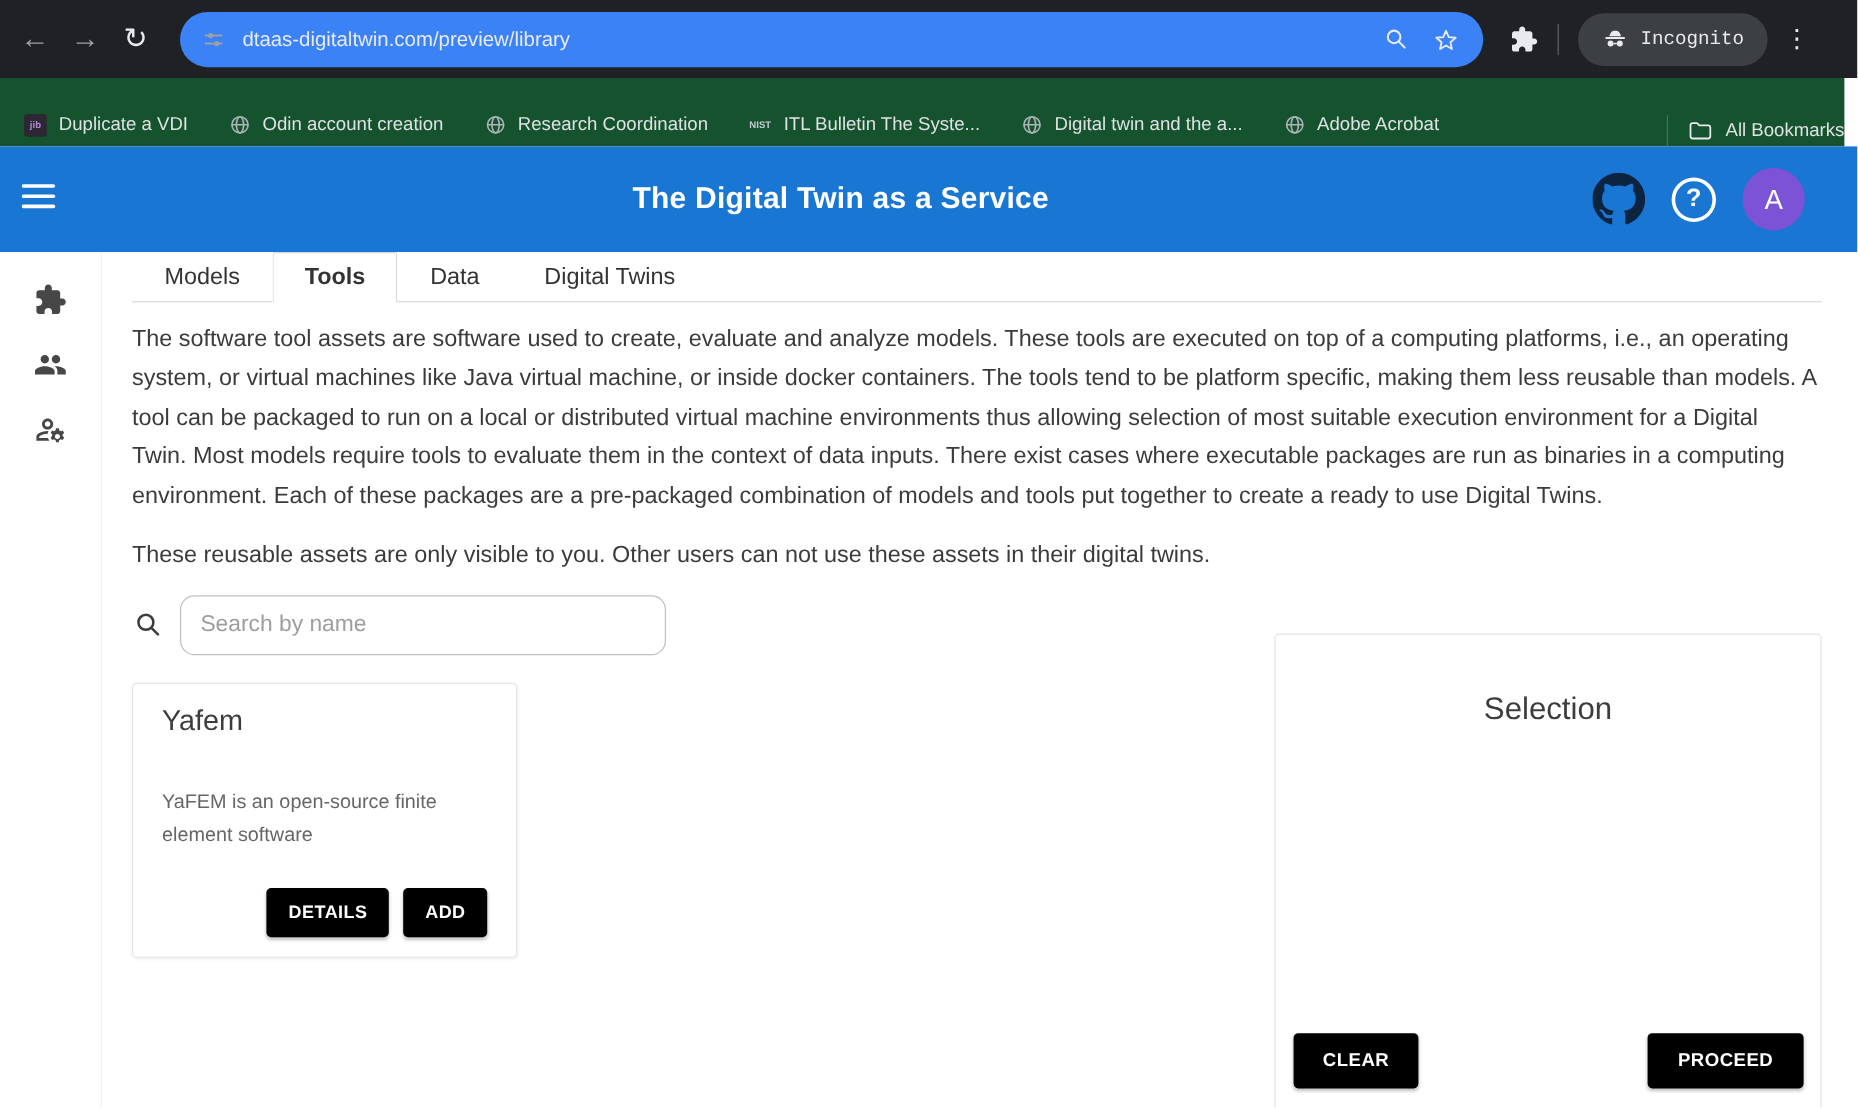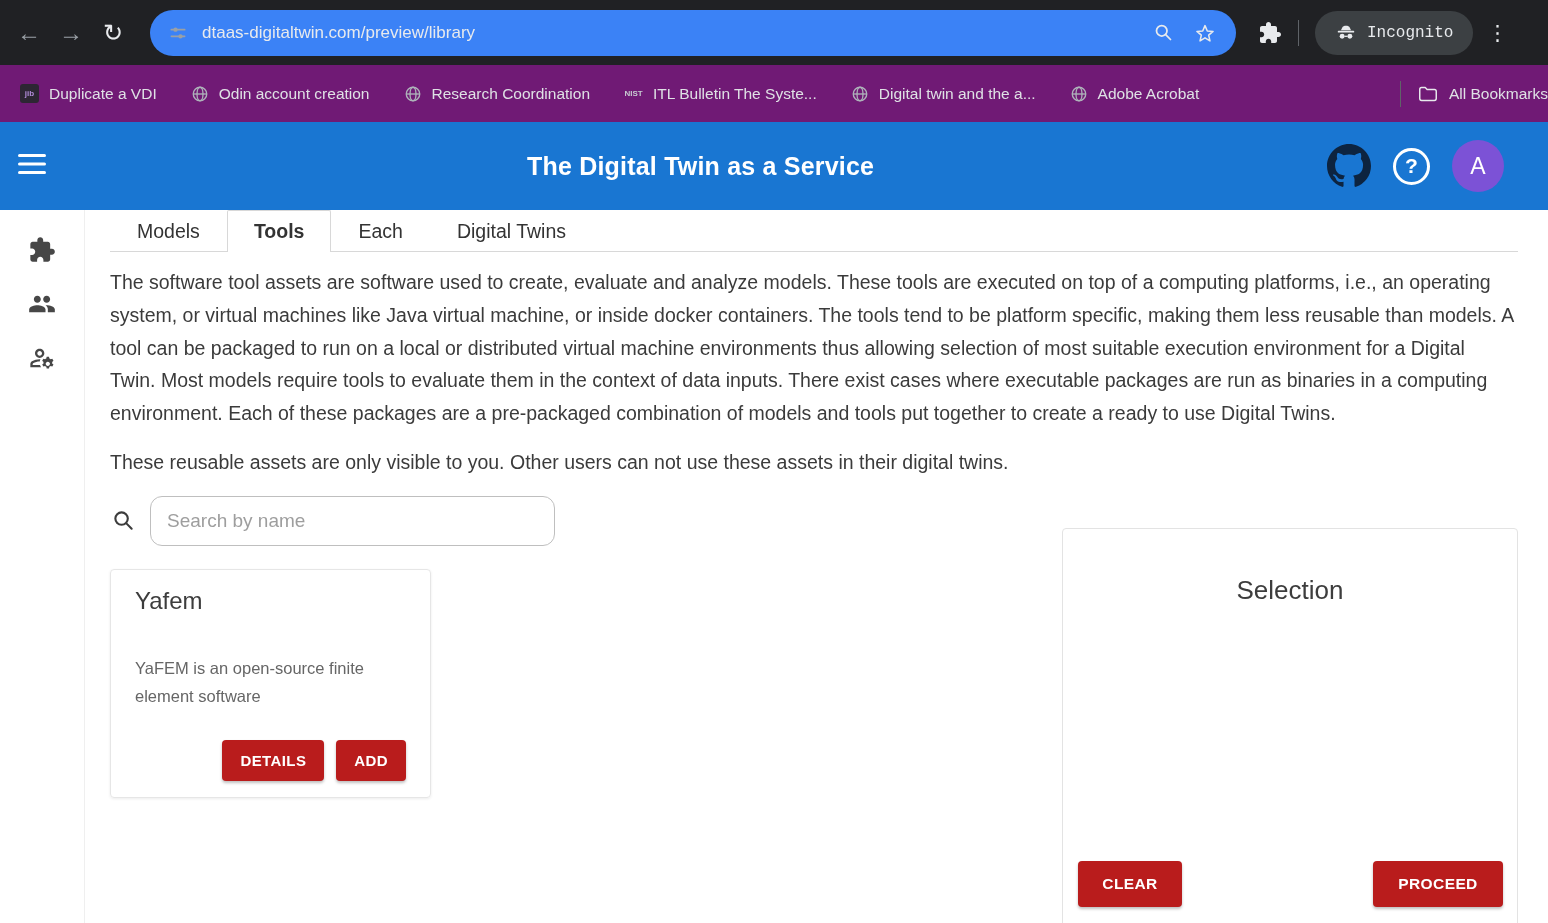--- a/index.html
+++ b/index.html
@@ -32,22 +32,22 @@
   .v-sep { width:1px; height:26px; background:#5f6368; margin:0 16px; }
   .incog-pill {
     display:flex; align-items:center; gap:10px; background:#3c4043;
     height:44px; border-radius:22px; padding:0 20px; color:#e8eaed;
     font-size:16px; cursor:pointer;font-family:Liberation Mono, monospace;
   }
   .menu-dots { margin-left:12px; color:#e8eaed; font-size:21px; width:24px; text-align:center; cursor:pointer; }
 
   
   .bookmarks {
-    position:absolute; top:65px; left:0; right:0; height:57px;
-    background:#701a75; display:flex; align-items:center;
+    position:absolute; top:65px; left:0; right:11px; height:57px;
+    background:#14532d; display:flex; align-items:flex-end;
     color:#dfe1e5; font-size:15.5px; overflow:hidden;
   }
   .bm { display:flex; align-items:center; gap:10px; padding:0 14px; margin-left:6px;
         height:36px; border-radius:8px; white-space:nowrap; cursor:pointer; }
   .fav-badge {
     width:19px; height:19px; border-radius:3px; background:#2d2633;
     color:#b08bd8; font-size:8px; font-weight:bold; display:flex;
     align-items:center; justify-content:center; letter-spacing:0;
   }
   .fav-badge.nist { background:transparent; color:#c7cbd1; font-size:8px; }
@@ -123,21 +123,21 @@
     margin:23px 0 0 24px; width:321px; height:229px;
     border:1px solid #e6e6e6; border-radius:4px;
     box-shadow:0 1px 3px rgba(0,0,0,.08);
     display:flex; flex-direction:column;
   }
   .card-title { padding:17px 24px 0 24px; font-size:24px; color:#3d3d3d; }
   .card-desc { padding:0 24px; margin-top:39px; font-size:16.5px; line-height:28px; color:#666; }
   .card-actions { margin-top:auto; display:flex; justify-content:flex-end; gap:12px; padding:0 24px 16px 24px; }
 
   .btn {
-    background:#b91c1c; color:#fff; border:none; border-radius:4px;
+    background:#000000; color:#fff; border:none; border-radius:4px;
     font-weight:bold; font-family:inherit; letter-spacing:.4px;
     box-shadow:0 2px 3px rgba(0,0,0,.25); cursor:pointer;
   }
   .btn-sm { height:41px; padding:0 18px; font-size:15px; }
   .btn-clear { position:absolute; left:15px; top:332px; width:104px; height:46px; font-size:15.5px; }
   .btn-proceed { position:absolute; right:14px; top:332px; width:130px; height:46px; font-size:15.5px; }
 
   .selection-panel {
     position:absolute; left:976px; top:318px; width:456px; height:410px;
     border:1px solid #e3e3e3; border-radius:4px; background:#fff;
@@ -279,21 +279,21 @@
           <path d="M4 18v-.65c0-.34.16-.66.41-.81C6.1 15.53 8.03 15 10 15c.03 0 .05 0 .08.01.1-.7.3-1.37.59-1.98-.22-.02-.44-.03-.67-.03-2.42 0-4.68.67-6.61 1.82-.88.52-1.39 1.5-1.39 2.53V20h9.26c-.42-.6-.75-1.28-.97-2H4zm6-6c2.21 0 4-1.79 4-4s-1.79-4-4-4-4 1.79-4 4 1.79 4 4 4zm0-6c1.1 0 2 .9 2 2s-.9 2-2 2-2-.9-2-2 .9-2 2-2zm10.75 10c0-.22-.03-.42-.06-.63l1.14-1.01-1-1.73-1.45.49c-.32-.27-.68-.48-1.08-.63L18 11h-2l-.3 1.49c-.4.15-.76.36-1.08.63l-1.45-.49-1 1.73 1.14 1.01c-.03.21-.06.41-.06.63s.03.42.06.63l-1.14 1.01 1 1.73 1.45-.49c.32.27.68.48 1.08.63L16 21h2l.3-1.49c.4-.15.76-.36 1.08-.63l1.45.49 1-1.73-1.14-1.01c.03-.21.06-.41.06-.63zM17 18.83c-1.01 0-1.83-.82-1.83-1.83s.82-1.83 1.83-1.83 1.83.82 1.83 1.83-.82 1.83-1.83 1.83z"></path>
         </svg>
     </span>
   </div>
 
   <div class="main">
 
     <div class="tabs">
       <span class="tab">Models</span>
       <span class="tab active">Tools</span>
-      <span class="tab">Each</span>
+      <span class="tab">Data</span>
       <span class="tab">Digital Twins</span>
     </div>
 
     <div class="desc">The software tool assets are software used to create, evaluate and analyze models. These tools are executed on top of a computing platforms, i.e., an operating system, or virtual machines like Java virtual machine, or inside docker containers. The tools tend to be platform specific, making them less reusable than models. A tool can be packaged to run on a local or distributed virtual machine environments thus allowing selection of most suitable execution environment for a Digital Twin. Most models require tools to evaluate them in the context of data inputs. There exist cases where executable packages are run as binaries in a computing environment. Each of these packages are a pre-packaged combination of models and tools put together to create a ready to use Digital Twins.</div>
 
 
     <div class="note">These reusable assets are only visible to you. Other users can not use these assets in their digital twins.</div>
 
     <div class="search-row">
       <svg width="23" height="23" viewBox="0 0 24 24" fill="none" stroke="#3c3c3c" stroke-width="2.2" stroke-linecap="round">

